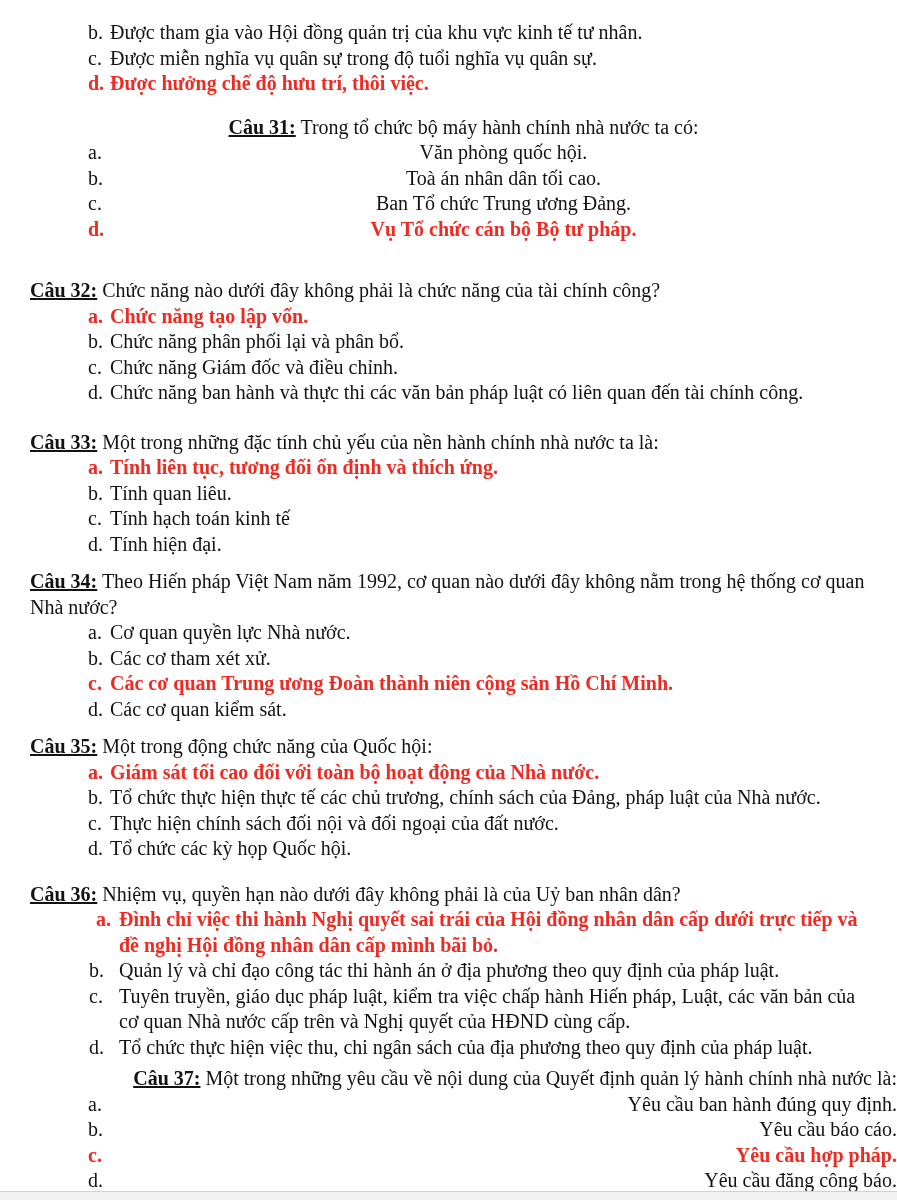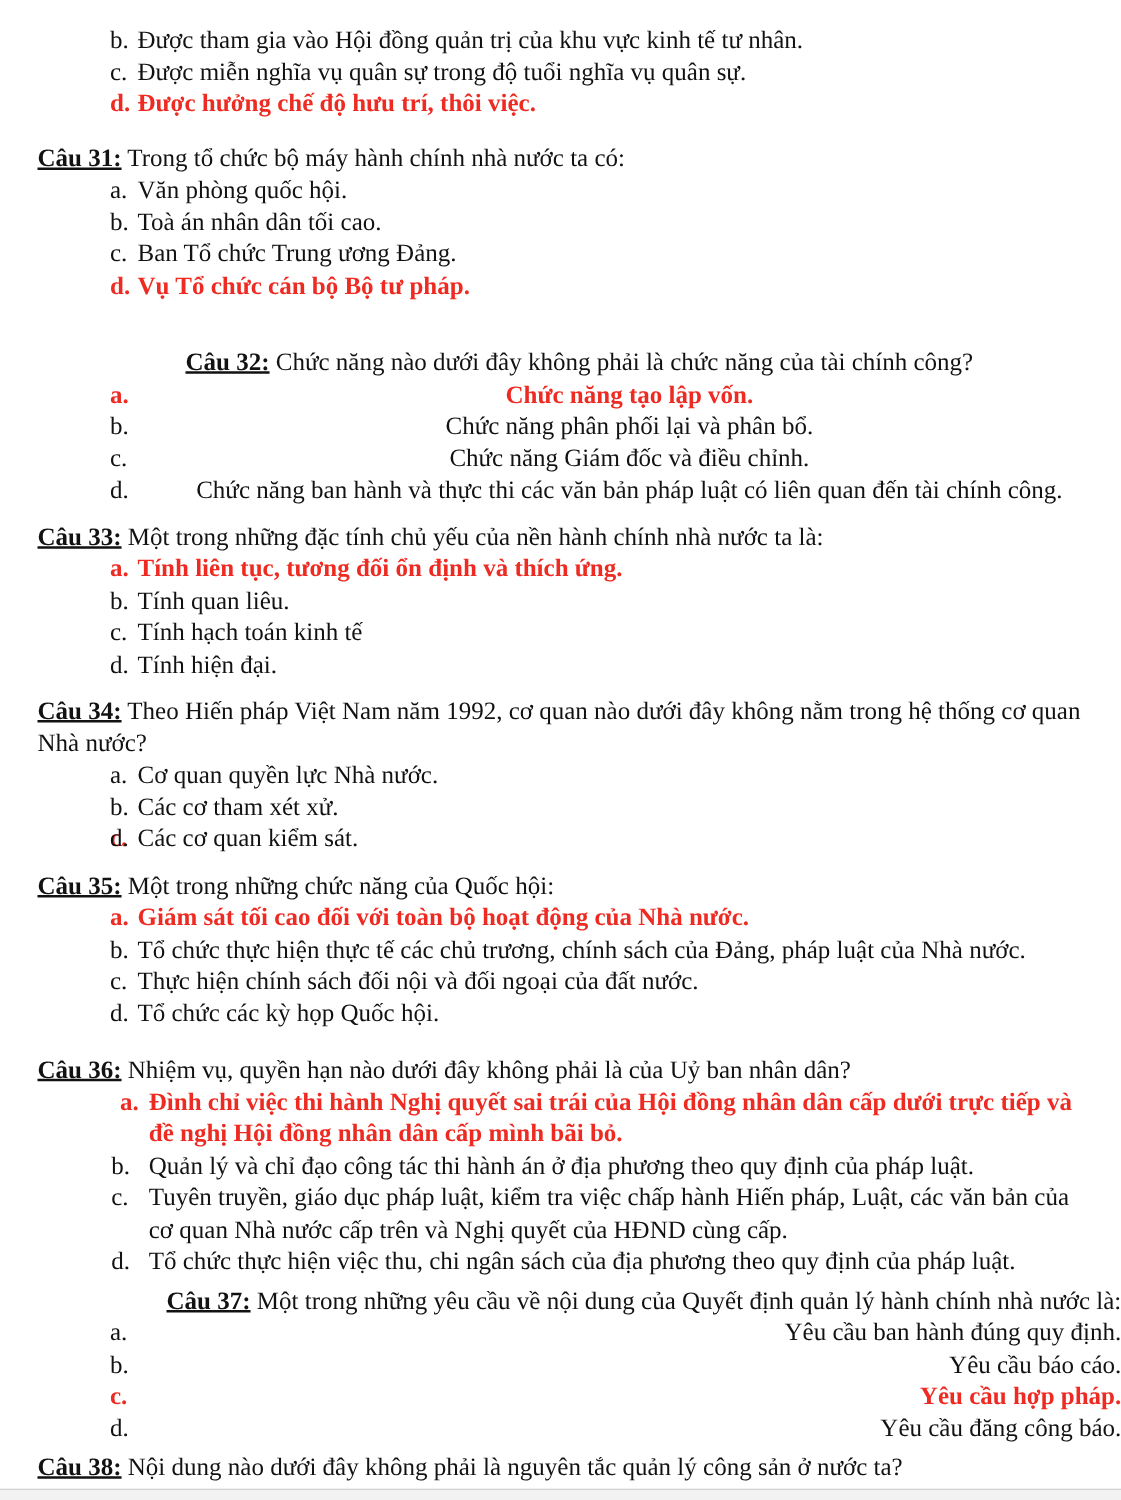--- a/index.html
+++ b/index.html
@@ -68,50 +68,50 @@
 </style>
 </head>
 <body style="background: rgb(255, 255, 255); color: rgb(18, 18, 18);">
 
 <div id="content">
     <div class="question">
       <div class="opt"><span class="letter">b.</span><span>Được tham gia vào Hội đồng quản trị của khu vực kinh tế tư nhân.</span></div>
       <div class="opt"><span class="letter">c.</span><span>Được miễn nghĩa vụ quân sự trong độ tuổi nghĩa vụ quân sự.</span></div>
       <div class="opt answer"><span class="letter">d.</span><span>Được hưởng chế độ hưu trí, thôi việc.</span></div>
     </div>
-    <div class="question" style="margin-top: 18px;">
+    <div class="question" style="margin-top: 18px; text-align: center;">
       <div class="q-title"><span class="q-label">Câu 31:</span> <span>Trong tổ chức bộ máy hành chính nhà nước ta có:</span></div>
       <div class="opt"><span class="letter">a.</span><span>Văn phòng quốc hội.</span></div>
       <div class="opt"><span class="letter">b.</span><span>Toà án nhân dân tối cao.</span></div>
       <div class="opt"><span class="letter">c.</span><span>Ban Tổ chức Trung ương Đảng.</span></div>
       <div class="opt answer"><span class="letter">d.</span><span>Vụ Tổ chức cán bộ Bộ tư pháp.</span></div>
     </div>
-    <div class="question" style="margin-top: 36px; text-align: center;">
+    <div class="question" style="margin-top: 36px;">
       <div class="q-title"><span class="q-label">Câu 32:</span> <span>Chức năng nào dưới đây không phải là chức năng của tài chính công?</span></div>
       <div class="opt answer"><span class="letter">a.</span><span>Chức năng tạo lập vốn.</span></div>
       <div class="opt"><span class="letter">b.</span><span>Chức năng phân phối lại và phân bổ.</span></div>
       <div class="opt"><span class="letter">c.</span><span>Chức năng Giám đốc và điều chỉnh.</span></div>
       <div class="opt"><span class="letter">d.</span><span>Chức năng ban hành và thực thi các văn bản pháp luật có liên quan đến tài chính công.</span></div>
     </div>
-    <div class="question" style="margin-top: 12px; font-family: Liberation Serif, serif;">
+    <div class="question" style="margin-top: 24px; font-family: Liberation Serif, serif;">
       <div class="q-title"><span class="q-label">Câu 33:</span> <span>Một trong những đặc tính chủ yếu của nền hành chính nhà nước ta là:</span></div>
       <div class="opt answer"><span class="letter">a.</span><span>Tính liên tục, tương đối ổn định và thích ứng.</span></div>
       <div class="opt"><span class="letter">b.</span><span>Tính quan liêu.</span></div>
       <div class="opt"><span class="letter">c.</span><span>Tính hạch toán kinh tế</span></div>
       <div class="opt"><span class="letter">d.</span><span>Tính hiện đại.</span></div>
     </div>
     <div class="question" style="margin-top: 12px; font-family: Liberation Serif, serif;">
       <div class="q-title"><span class="q-label">Câu 34:</span> <span>Theo Hiến pháp Việt Nam năm 1992, cơ quan nào dưới đây không nằm trong hệ thống cơ quan<br>Nhà nước?</span></div>
       <div class="opt"><span class="letter">a.</span><span>Cơ quan quyền lực Nhà nước.</span></div>
       <div class="opt"><span class="letter">b.</span><span>Các cơ tham xét xử.</span></div>
-      <div class="opt answer"><span class="letter">c.</span></div>
+      <div class="opt answer"><span class="letter">c.</span><span>Các cơ quan Trung ương Đoàn thành niên cộng sản Hồ Chí Minh.</span></div>
       <div class="opt"><span class="letter">d.</span><span>Các cơ quan kiểm sát.</span></div>
     </div>
     <div class="question" style="margin-top: 12px;">
-      <div class="q-title"><span class="q-label">Câu 35:</span> <span>Một trong những chức năng của Quốc hội:</span></div>
+      <div class="q-title"><span class="q-label">Câu 35:</span> <span>Một trong động chức năng của Quốc hội:</span></div>
       <div class="opt answer"><span class="letter">a.</span><span>Giám sát tối cao đối với toàn bộ hoạt động của Nhà nước.</span></div>
       <div class="opt"><span class="letter">b.</span><span>Tổ chức thực hiện thực tế các chủ trương, chính sách của Đảng, pháp luật của Nhà nước.</span></div>
       <div class="opt"><span class="letter">c.</span><span>Thực hiện chính sách đối nội và đối ngoại của đất nước.</span></div>
       <div class="opt"><span class="letter">d.</span><span>Tổ chức các kỳ họp Quốc hội.</span></div>
     </div>
     <div class="question deep-indent" style="margin-top: 20px;">
       <div class="q-title"><span class="q-label">Câu 36:</span> <span>Nhiệm vụ, quyền hạn nào dưới đây không phải là của Uỷ ban nhân dân?</span></div>
       <div class="opt answer"><span class="letter">a.</span><span>Đình chỉ việc thi hành Nghị quyết sai trái của Hội đồng nhân dân cấp dưới trực tiếp và<br>đề nghị Hội đồng nhân dân cấp mình bãi bỏ.</span></div>
       <div class="opt"><span class="letter">b.</span><span>Quản lý và chỉ đạo công tác thi hành án ở địa phương theo quy định của pháp luật.</span></div>
       <div class="opt"><span class="letter">c.</span><span>Tuyên truyền, giáo dục pháp luật, kiểm tra việc chấp hành Hiến pháp, Luật, các văn bản của<br>cơ quan Nhà nước cấp trên và Nghị quyết của HĐND cùng cấp.</span></div>

